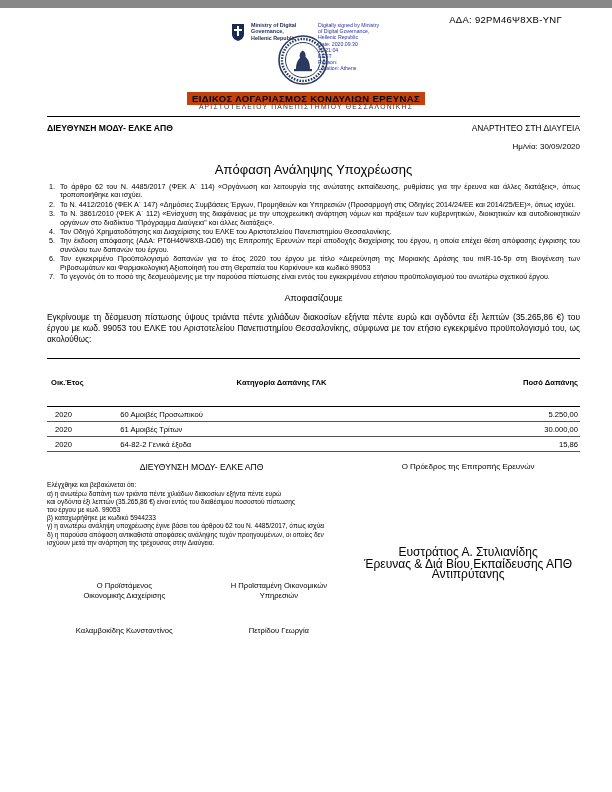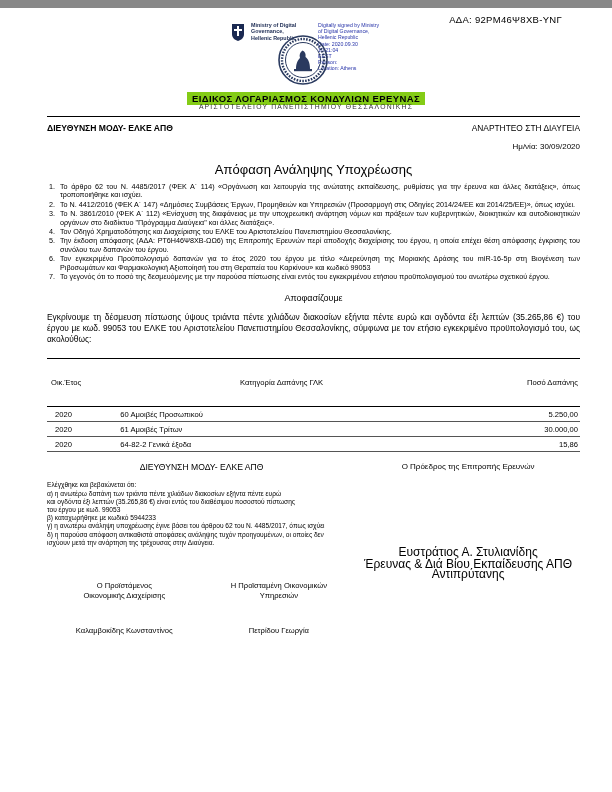--- a/index.html
+++ b/index.html
@@ -14,21 +14,21 @@
   
   .stamp-cluster { position:absolute; top:14px; left:230px; display:flex; gap:5px; align-items:flex-start; }
   .mini-emblem { width:16px; height:20px; flex:0 0 auto; }
   .ministry-text { width:62px; font-size:5.4px; line-height:6.4px; font-weight:bold; color:#1b2a52; white-space:pre-line; }
   .sig-text { width:88px; font-size:5.2px; line-height:6.2px; color:#2733a8; white-space:pre-line; }
 
   .seal-wrap { position:absolute; top:27px; left:50%; margin-left:-28px; width:50px; height:50px; }
   .seal-wrap svg { width:50px; height:50px; }
 
   .org-title { position:absolute; top:80px; left:0; width:100%; text-align:center; }
-  .org-title span { background:#84cc16; font-size:9.5px; font-weight:bold; letter-spacing:0.4px; padding:1px 5px; }
+  .org-title span { background:#c2410c; font-size:9.5px; font-weight:bold; letter-spacing:0.4px; padding:1px 5px; }
   .org-subtitle { position:absolute; top:95px; left:0; width:100%; text-align:center; font-size:6.8px; letter-spacing:1.2px; color:#333; }
 
   .content { position:absolute; top:108px; left:47px; right:32px; }
   .rule { border:none; border-top:1.6px solid #000; margin-bottom:6px; }
 
   .meta-row { display:flex; justify-content:space-between; align-items:baseline; }
   .dept-label { font-size:8.6px; font-weight:bold; }
   .publish-note { font-size:8.4px; }
 
   .right-meta { text-align:right; font-size:8px; margin-top:9px; }
@@ -40,21 +40,21 @@
 
   ol.considering-list { list-style:none; margin-top:6px; }
   ol.considering-list li { display:flex; font-size:7.2px; line-height:8.4px; margin-bottom:1px; }
   ol.considering-list .num { flex:0 0 13px; text-align:left; padding-left:2px; }
   ol.considering-list .txt { flex:1; text-align:justify; }
 
   .decide-heading { text-align:center; font-size:9px; margin:12px 0 9px; }
   .decide-paragraph { font-size:8.4px; line-height:11px; text-align:justify; }
 
   table.amounts { width:100%; border-collapse:collapse; margin-top:13px; font-size:7.6px; }
-  table.amounts th { border-top:1.6px solid #000; border-bottom:1.6px solid #000; padding:19px 0; font-weight:normal; }
+  table.amounts th { border-top:1.6px solid #000; border-bottom:1.6px solid #000; padding:19px 0; font-weight:bold; }
   table.amounts th:nth-child(1) { text-align:left; width:13%; padding-left:4px; }
   table.amounts th:nth-child(2) { text-align:center; width:62%; }
   table.amounts th:nth-child(3) { text-align:right; width:25%; padding-right:2px; }
   table.amounts td { border-bottom:1px solid #555; padding:2.5px 0; }
   table.amounts td:nth-child(1) { text-align:left; padding-left:8px; }
   table.amounts td:nth-child(2) { text-align:left; padding-left:4px; }
   table.amounts td:nth-child(3) { text-align:right; padding-right:2px; }
 
   .sig-section { display:flex; margin-top:10px; }
   .sig-left { width:58%; }

